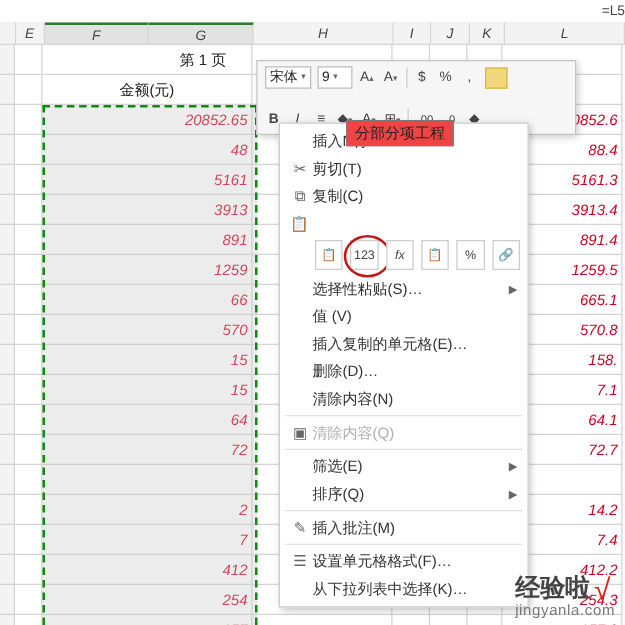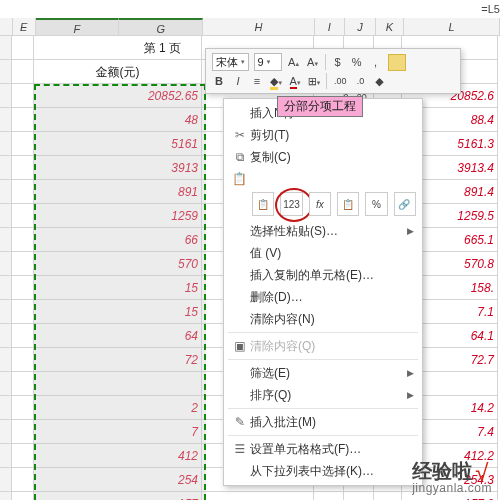--- a/index.html
+++ b/index.html
@@ -99,39 +99,39 @@
     top: 48px; left: 205px;
     width: 242px;
     background: #f6f6f6;
     border: 1px solid #c4c4c4;
     box-shadow: 2px 2px 6px rgba(0,0,0,.2);
     z-index: 10;
     padding: 4px 6px;
     font-size: 11px;
     display: flex;
     flex-direction: column;
-    gap: 2px;
+    gap: 16px;
   }
   .mini .row1, .mini .row2 { display: flex; align-items: center; gap: 5px; }
   .mini .sep { width: 1px; height: 16px; background: #ccc; }
   .mini .drop { border: 1px solid #bbb; background: #fff; padding: 0 3px; height: 16px; line-height: 14px; display: flex; align-items:center; gap: 3px;}
   .mini .btn { min-width: 14px; height: 16px; text-align: center; line-height: 16px; color: #444; }
   .mini .bold { font-weight: bold; }
   .mini .ital { font-style: italic; }
   .mini .tri { font-size: 7px; color: #666; }
   .accent-box { width: 16px; height: 15px; background: #f2d87c; border: 1px solid #d4b641;}
   .color-under { border-bottom: 2px solid #c00; padding-bottom:0; }
   .color-underY { border-bottom: 3px solid #f6d243; padding-bottom:0;}
 
   
   .tooltip {
     position: absolute;
     top: 96px; left: 277px;
     border: 1px solid #7a7a7a;
-    background: #f9a8d4;
+    background: #ef4444;
     padding: 1px 6px;
     font-size: 12px;
     z-index: 14;
   }
 
   
   .ctx {
     position: absolute;
     top: 98px; left: 223px;
     width: 198px;

